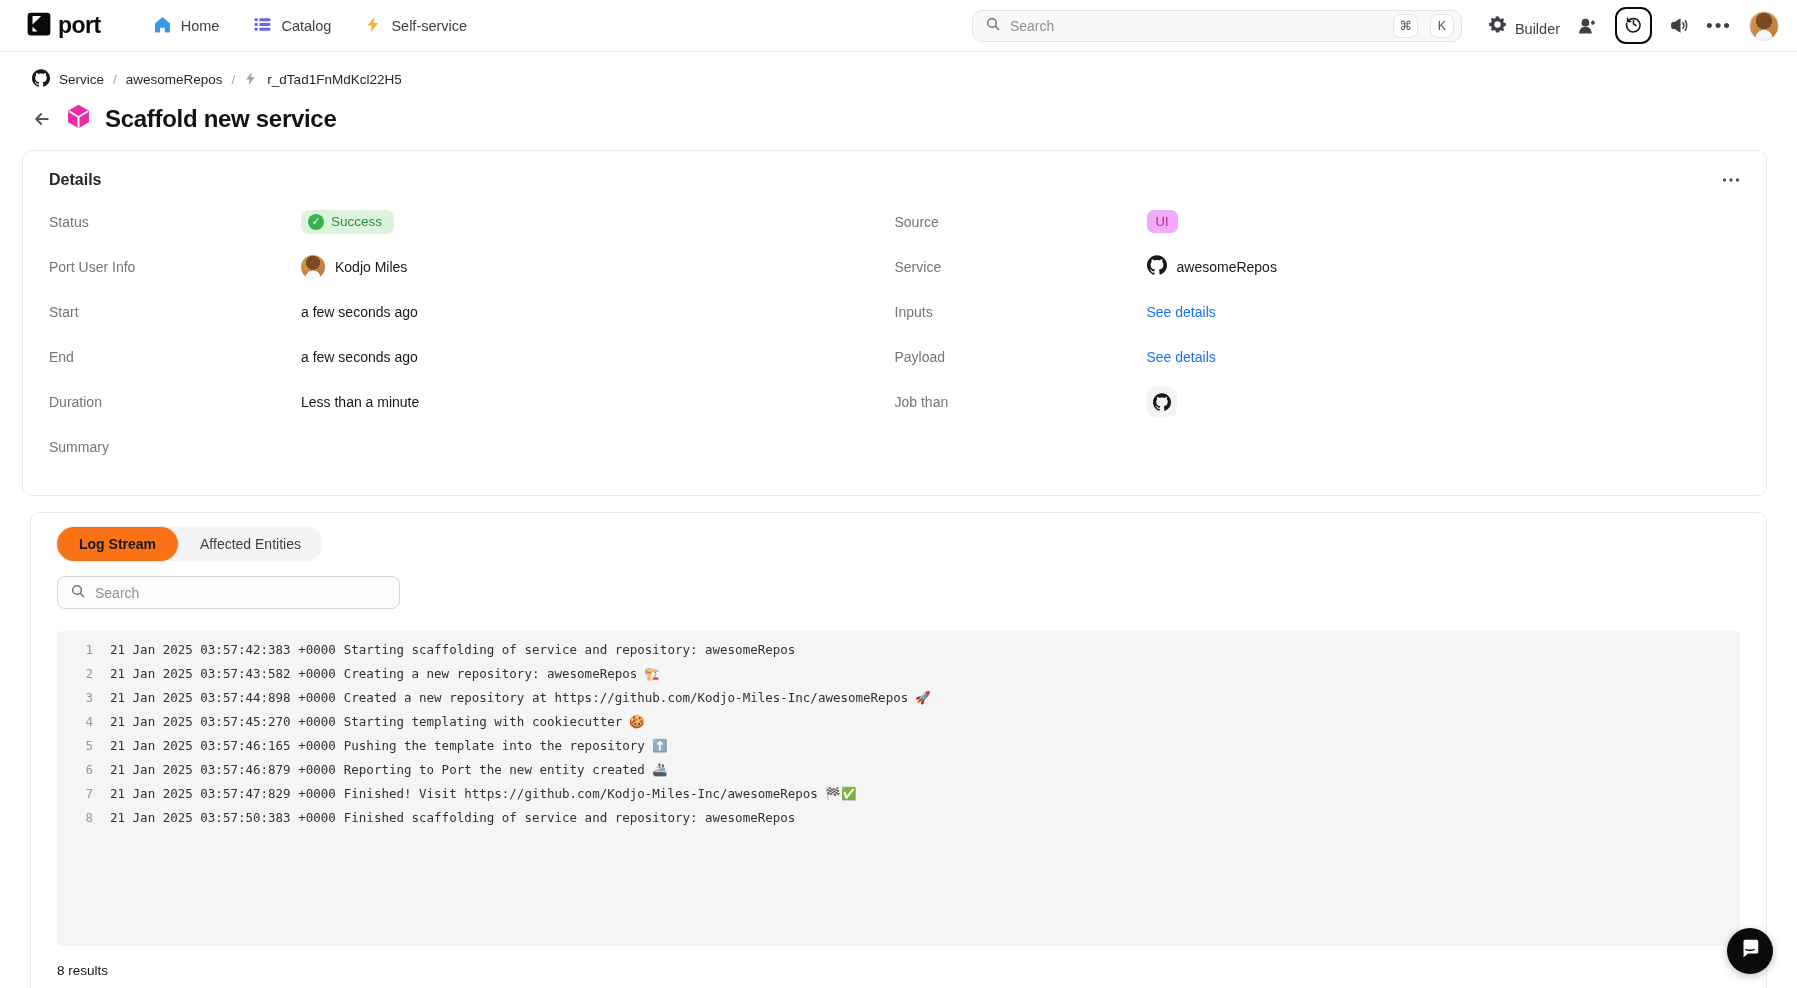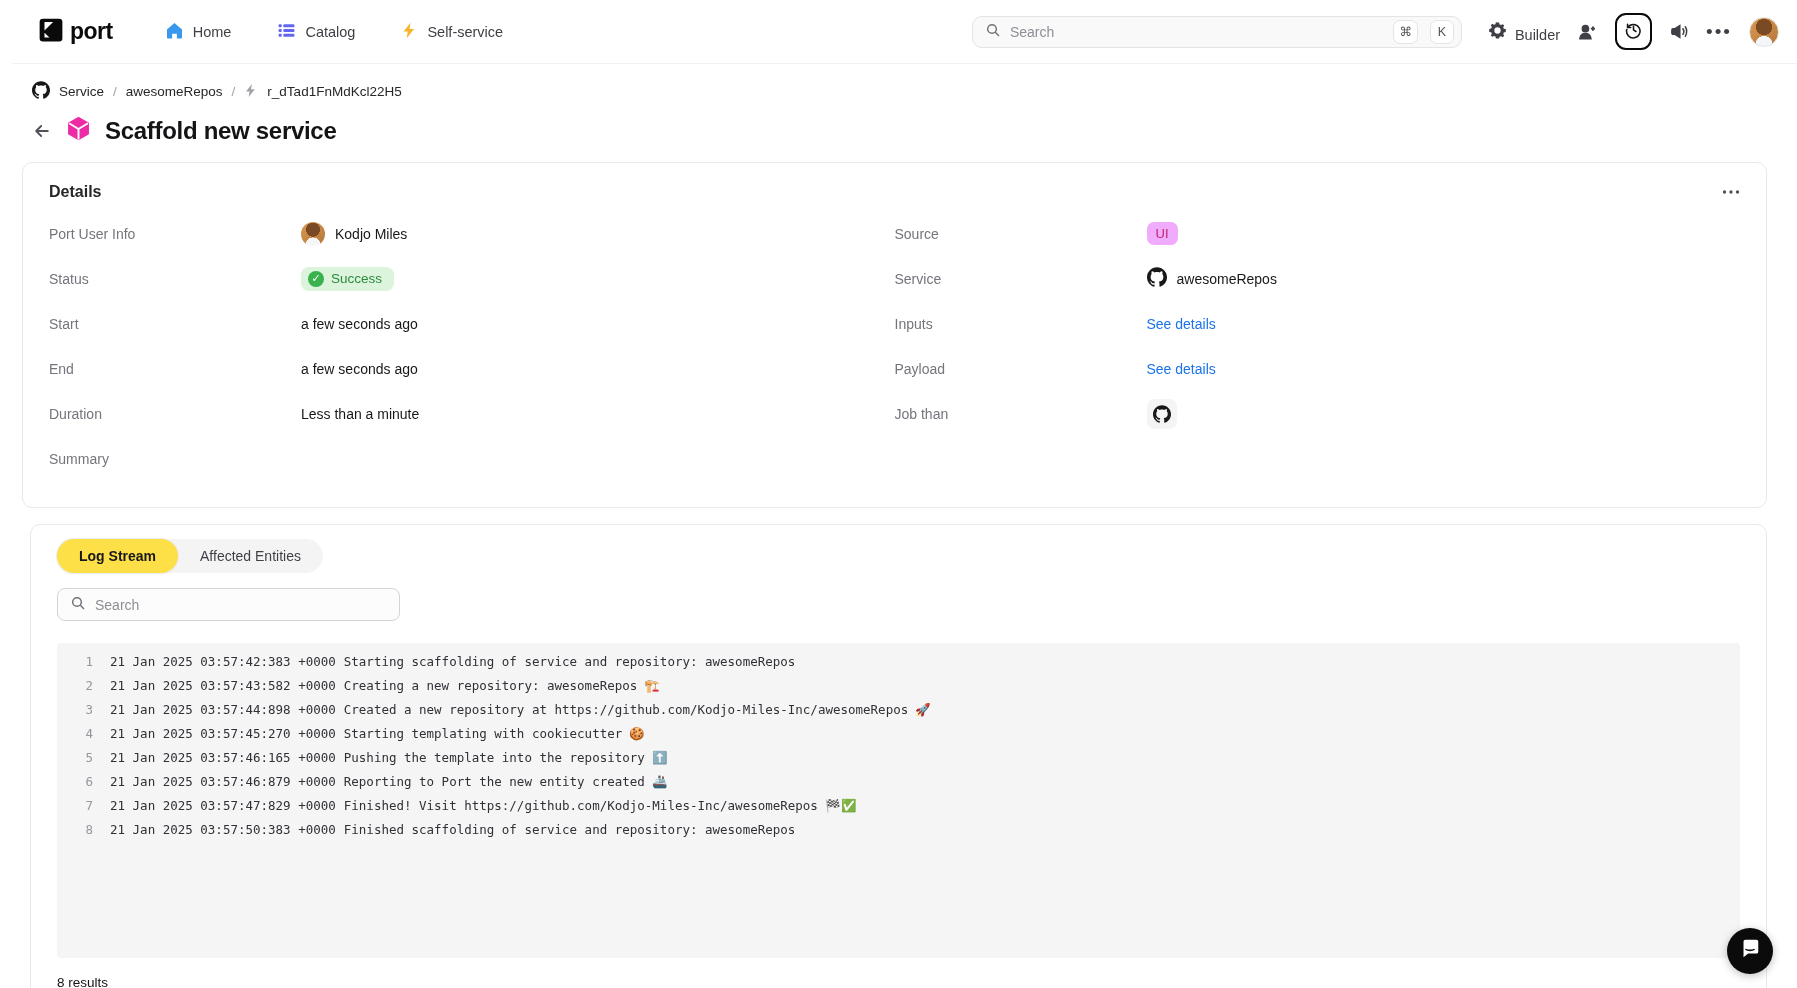--- a/index.html
+++ b/index.html
@@ -1,22 +1,22 @@
 <!DOCTYPE html>
 <html><head>
 <meta charset="utf-8">
 <style>
   * { margin:0; padding:0; box-sizing:border-box; }
   html,body { width:1797px; height:988px; background:#fff; font-family:"Liberation Sans", sans-serif; color:#18181b; overflow:hidden; position:relative; }
 
   
-  .header { display:flex; align-items:center; height:64px; padding:0 18px 0 26px; border-bottom:1px solid #f1f1f3;margin-left:12px; }
+  .header { display:flex; align-items:center; height:52px; padding:0 18px 0 26px; border-bottom:1px solid #f1f1f3; }
   .logo { display:flex; align-items:center; gap:6px; margin-right:52px; }
   .logo-text { font-size:23px; font-weight:700; letter-spacing:-0.5px; color:#0a0a0a; }
-  .nav { display:flex; align-items:center; gap:46px; }
+  .nav { display:flex; align-items:center; gap:34px; }
   .nav-item { display:flex; align-items:center; gap:9px; font-size:14.5px; color:#3f3f46; cursor:pointer; }
   .spacer { flex:1; }
   .searchbar { display:flex; align-items:center; width:490px; height:32px; background:#f9f9fa; border:1px solid #e4e4e7; border-radius:10px; padding:0 7px 0 12px; gap:9px; margin-right:26px; }
   .searchbar .ph { flex:1; font-size:14px; color:#8e8e96; }
   .keycap { display:inline-flex; align-items:center; justify-content:center; min-width:24px; height:24px; background:#fff; border:1px solid #e4e4e7; border-radius:7px; font-size:12.5px; color:#52525b; margin-left:3px; padding:0 5px; }
   .hdr-right { display:flex; align-items:center; gap:17px; }
   .builder { display:flex; align-items:flex-end; gap:8px; font-size:14.5px; color:#3f3f46; cursor:pointer; }
   .hdr-icon { display:inline-flex; align-items:center; justify-content:center; color:#3f3f46; cursor:pointer; }
   .history-wrap { border:2.5px solid #0a0a0a; border-radius:11px; width:37px; height:37px; display:inline-flex; align-items:center; justify-content:center; }
   .more-dots { font-size:19px; letter-spacing:2px; color:#3f3f46; line-height:10px; }
@@ -43,21 +43,21 @@
   .check-circle { width:16px; height:16px; border-radius:50%; background:#37b24d; color:#fff; display:inline-flex; align-items:center; justify-content:center; font-size:11px; }
   .badge-ui { display:inline-flex; background:#f0abfc; color:#c0246f; font-size:13px; border-radius:7px; padding:4px 9px; }
   .avatar-sm { width:24px; height:24px; border-radius:50%; background:radial-gradient(circle at 50% 32%, #7a4a24 0 34%, rgba(0,0,0,0) 35%), radial-gradient(circle at 50% 95%, #f4f6f8 0 28%, rgba(0,0,0,0) 29%), linear-gradient(140deg,#d99a52,#b5763a); }
   .link { color:#1a73e8; cursor:pointer; }
   .job-link-btn { width:30px; height:30px; border-radius:8px; background:#f4f4f5; display:inline-flex; align-items:center; justify-content:center; cursor:pointer; }
 
   
   .log-card { padding:14px 26px 20px; }
   .tabs { display:inline-flex; align-items:center; background:#f4f4f5; border-radius:999px; }
   .tab { padding:9px 22px; font-size:14px; color:#3f3f46; cursor:pointer; border-radius:999px; white-space:nowrap; }
-  .tab.active { background:#fde047; font-weight:700; color:#18181b; box-shadow:0 0 0 1px #ececef, 0 1px 2px rgba(0,0,0,.05); }
+  .tab.active { background:#f97316; font-weight:700; color:#18181b; box-shadow:0 0 0 1px #ececef, 0 1px 2px rgba(0,0,0,.05); }
   .log-search { display:flex; align-items:center; gap:9px; width:343px; height:33px; margin-top:15px; border:1px solid #d4d4d8; border-radius:8px; background:#fcfcfc; padding:0 12px; }
   .log-search .ph { font-size:14px; color:#8e8e96; }
   .log-panel { margin-top:22px; background:#f5f5f6; border-radius:4px; height:315px; padding:7px 0; overflow:hidden; font-family:"DejaVu Sans Mono", monospace; font-size:12.5px; }
   .log-row { display:flex; line-height:24px; white-space:pre; }
   .log-num { flex:0 0 36px; text-align:right; color:#96969e; margin-right:17px; }
   .log-time { color:#303036; margin-right:8px; }
   .log-msg { color:#303036; }
   .results { margin-top:17px; font-size:13.5px; font-weight:500; color:#141417; }
 
   
@@ -175,33 +175,33 @@
 <div class="card details-card">
   <div class="details-title">Details</div>
   <span class="card-more"><svg width="18" height="6" viewBox="0 0 18 6" fill="#52525b">
         <circle cx="2.5" cy="3" r="1.7"></circle>
         <circle cx="9" cy="3" r="1.7"></circle>
         <circle cx="15.5" cy="3" r="1.7"></circle>
       </svg></span>
   <div class="details-grid">
     <div class="details-col">
       <div class="d-row">
-        <span class="d-label">Port User Info</span>
-        <span class="d-value">
-          <span class="avatar-sm"></span>
-          <span>Kodjo Miles</span>
-        </span>
-      </div>
-      <div class="d-row">
         <span class="d-label">Status</span>
         <span class="d-value">
           <span class="badge-success">
             <span class="check-circle">✓</span>
             <span>Success</span>
           </span>
+        </span>
+      </div>
+      <div class="d-row">
+        <span class="d-label">Port User Info</span>
+        <span class="d-value">
+          <span class="avatar-sm"></span>
+          <span>Kodjo Miles</span>
         </span>
       </div>
       <div class="d-row">
         <span class="d-label">Start</span>
         <span class="d-value">a few seconds ago</span>
       </div>
       <div class="d-row">
         <span class="d-label">End</span>
         <span class="d-value">a few seconds ago</span>
       </div>

